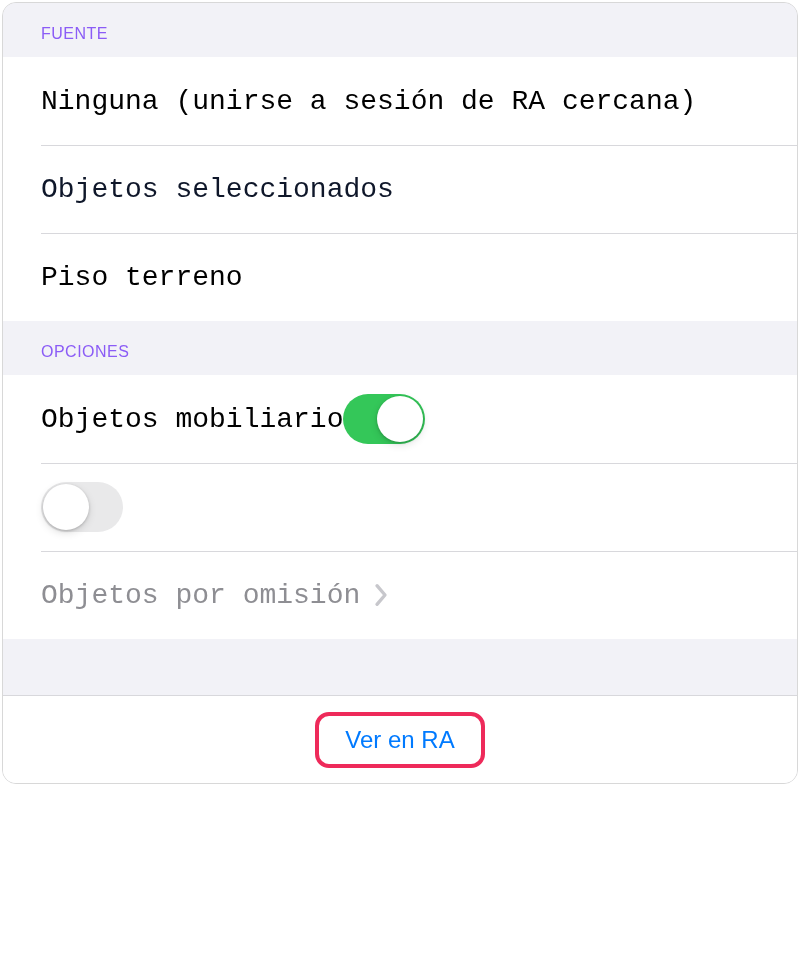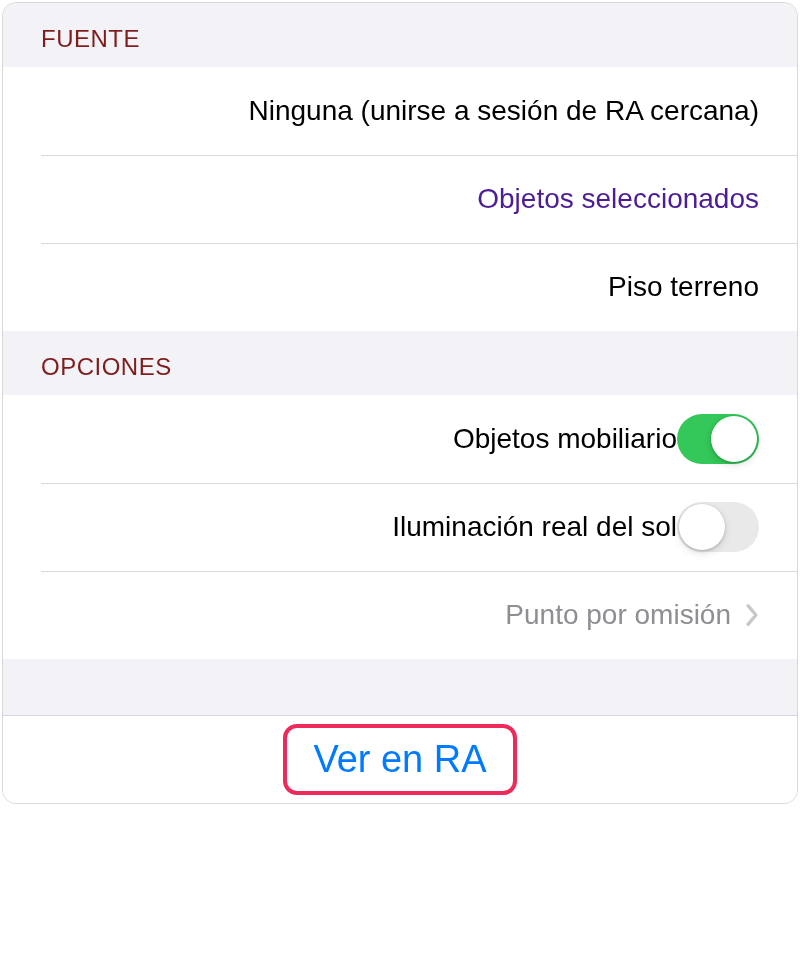--- a/index.html
+++ b/index.html
@@ -19,41 +19,42 @@
     .panel {
       width: 796px;
       margin: 2px;
       border: 1px solid #d8d8d8;
       border-radius: 14px;
       overflow: hidden;
       background: #f2f2f7;
     }
     .section-header {
       padding: 22px 38px 14px 38px;
-      font-size: 24px;
+      font-size: 16px;
       letter-spacing: 0.5px;
-      color: #7f1d1d;
+      color: #8b5cf6;
       text-transform: uppercase;
       background: #f2f2f7;
     }
     .group {
       background: #ffffff;
     }
     .row {
       display: flex;
       align-items: center;
-      justify-content: flex-end;
+      justify-content: flex-start;
       padding: 0 38px;
       min-height: 88px;
       font-size: 28px;
       color: #000;
       position: relative;
+      font-family: Liberation Mono, monospace;
     }
     .row.disabled .row-label {
-      color: #4c1d95;
+      color: #0f172a;
     }
     .row + .row::before {
       content: "";
       position: absolute;
       top: 0;
       left: 38px;
       right: 0;
       height: 1px;
       background: #d8d8dc;
     }
@@ -113,21 +114,21 @@
     }
     .footer-button-row {
       background: #ffffff;
       display: flex;
       align-items: center;
       justify-content: center;
       min-height: 88px;
       border-top: 1px solid #d8d8dc;
     }
     .footer-button {
-      font-size: 38px;
+      font-size: 24px;
       color: #007aff;
       padding: 10px 26px;
       border: 4px solid #ee2a5a;
       border-radius: 14px;
       background: transparent;
       cursor: pointer;
     }
   </style>
 </head>
 <body>
@@ -164,32 +165,29 @@
       <div class="left">
           <span class="row-label">Objetos mobiliario</span>
         </div>
       <div class="right">
         <div class="toggle on">
             <div class="knob"></div>
           </div>
       </div>
     </div>
     <div class="row">
-      <div class="left">
-          <span class="row-label">Iluminación real del sol</span>
-        </div>
       <div class="right">
         <div class="toggle">
             <div class="knob"></div>
           </div>
       </div>
     </div>
     <div class="row">
       <div class="right">
-        <span class="value-label">Punto por omisión</span>
+        <span class="value-label">Objetos por omisión</span>
         <svg class="chevron" viewBox="0 0 10 18" fill="none" stroke="currentColor" stroke-width="2.5" stroke-linecap="round" stroke-linejoin="round">
           <polyline points="2 2 8 9 2 16"></polyline>
         </svg>
       </div>
     </div>
   </div>
 
   <div class="footer-spacer"></div>
 
   <div class="footer-button-row">

